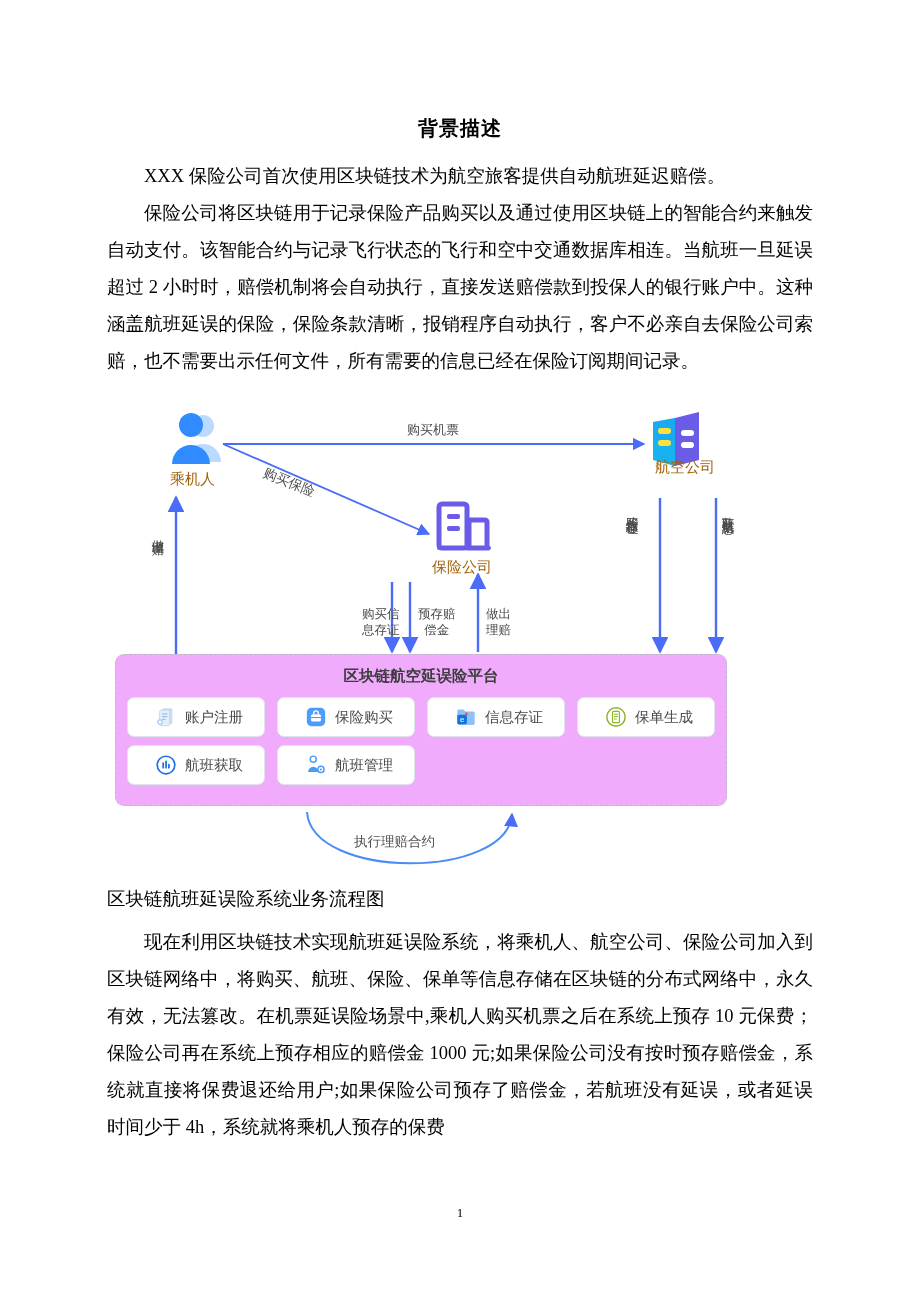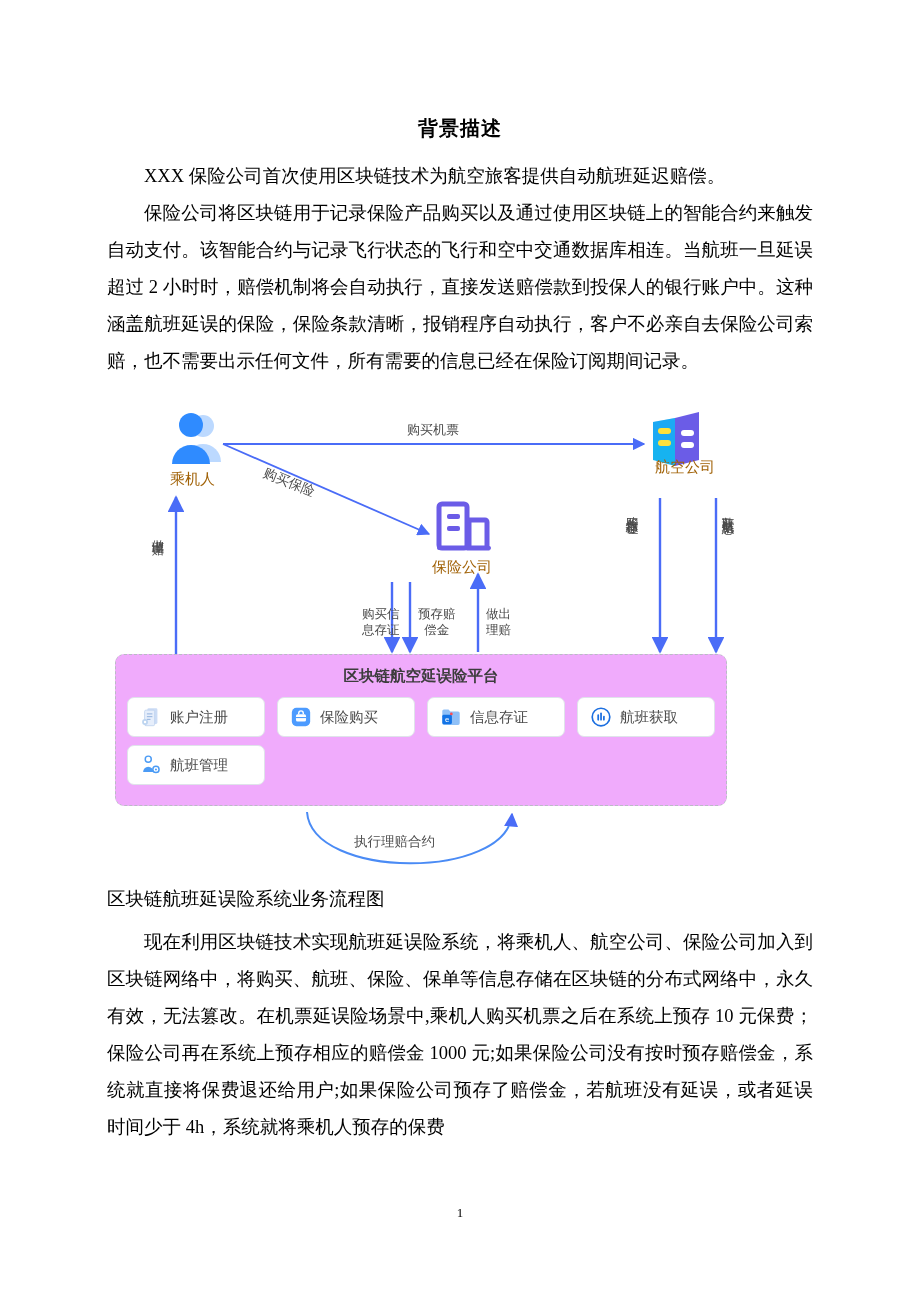--- a/index.html
+++ b/index.html
@@ -123,21 +123,21 @@
     box-sizing: border-box;
   }
   .tile {
     height: 40px;
     border: 1px solid #dfe3ea;
     border-radius: 7px;
     background: #fff;
     display: flex;
     align-items: center;
     gap: 8px;
-    padding-left: 12px;
+    padding-left: 27px;
     box-sizing: border-box;
   }
   .tile-label {
     font-family: "DejaVu Sans", "Liberation Sans", sans-serif;
     font-size: 14.5px;
     color: #4a4a4a;
     white-space: nowrap;
   }
   .tile-icon {
     width: 22px;
@@ -275,20 +275,30 @@
           <div class="tile">
             <svg class="tile-icon" viewBox="0 0 24 24">
               <path d="M2.5 5.5 a1.8 1.8 0 0 1 1.8-1.8 h5 l2 2.4 h8.4 a1.8 1.8 0 0 1 1.8 1.8 v11 a1.8 1.8 0 0 1 -1.8 1.8 H4.3 a1.8 1.8 0 0 1 -1.8 -1.8 z" fill="#8fc0f7"></path>
               <rect x="2.5" y="9.5" width="10.5" height="10.5" rx="1.6" fill="#1273e6"></rect>
               <text x="7.7" y="17.6" font-family="Liberation Sans, sans-serif" font-size="8.5" fill="#ffffff" text-anchor="middle">e</text>
               <circle cx="12.4" cy="8.6" r="1.5" fill="#ff4d4f"></circle>
             </svg>
             <span class="tile-label">信息存证</span>
           </div>
 
+          <div class="tile">
+            <svg class="tile-icon" viewBox="0 0 24 24">
+              <circle cx="12" cy="12" r="10" fill="none" stroke="#8cb52a" stroke-width="1.6"></circle>
+              <rect x="8.2" y="5.8" width="7.6" height="12.4" rx="1.4" fill="none" stroke="#8cb52a" stroke-width="1.3"></rect>
+              <rect x="9.8" y="8.4" width="4.4" height="1.1" fill="#8cb52a"></rect>
+              <rect x="9.8" y="11" width="4.4" height="1.1" fill="#8cb52a"></rect>
+              <rect x="9.8" y="13.6" width="3" height="1.1" fill="#8cb52a"></rect>
+            </svg>
+            <span class="tile-label">保单生成</span>
+          </div>
 
           <div class="tile">
             <svg class="tile-icon" viewBox="0 0 24 24">
               <circle cx="12" cy="12" r="9.6" fill="none" stroke="#1c6fe0" stroke-width="1.8"></circle>
               <rect x="8" y="9" width="1.9" height="7" rx="0.9" fill="#1c6fe0"></rect>
               <rect x="11.1" y="7" width="1.9" height="9" rx="0.9" fill="#1c6fe0"></rect>
               <rect x="14.2" y="10.5" width="1.9" height="5.5" rx="0.9" fill="#1c6fe0"></rect>
             </svg>
             <span class="tile-label">航班获取</span>
           </div>

